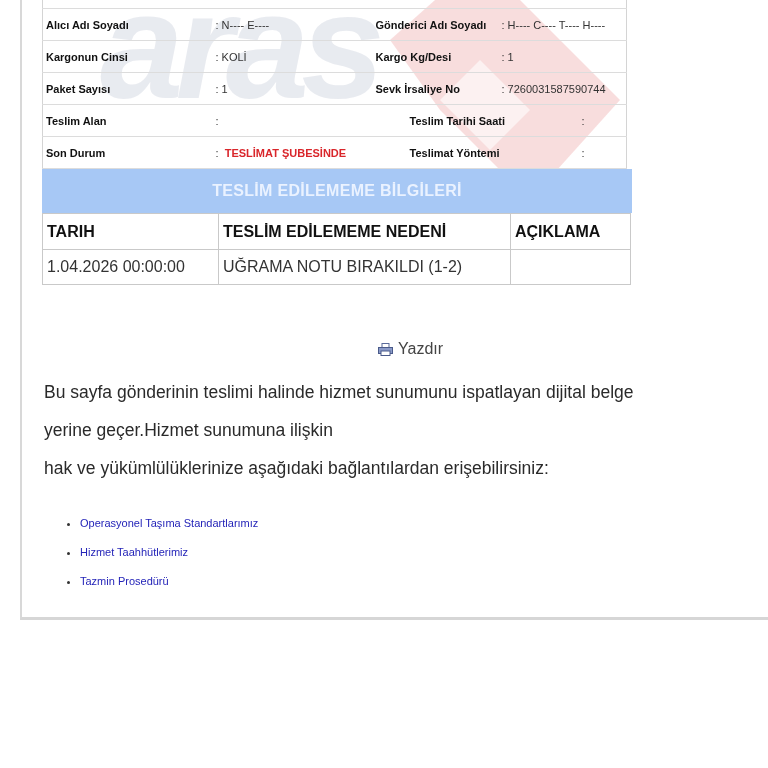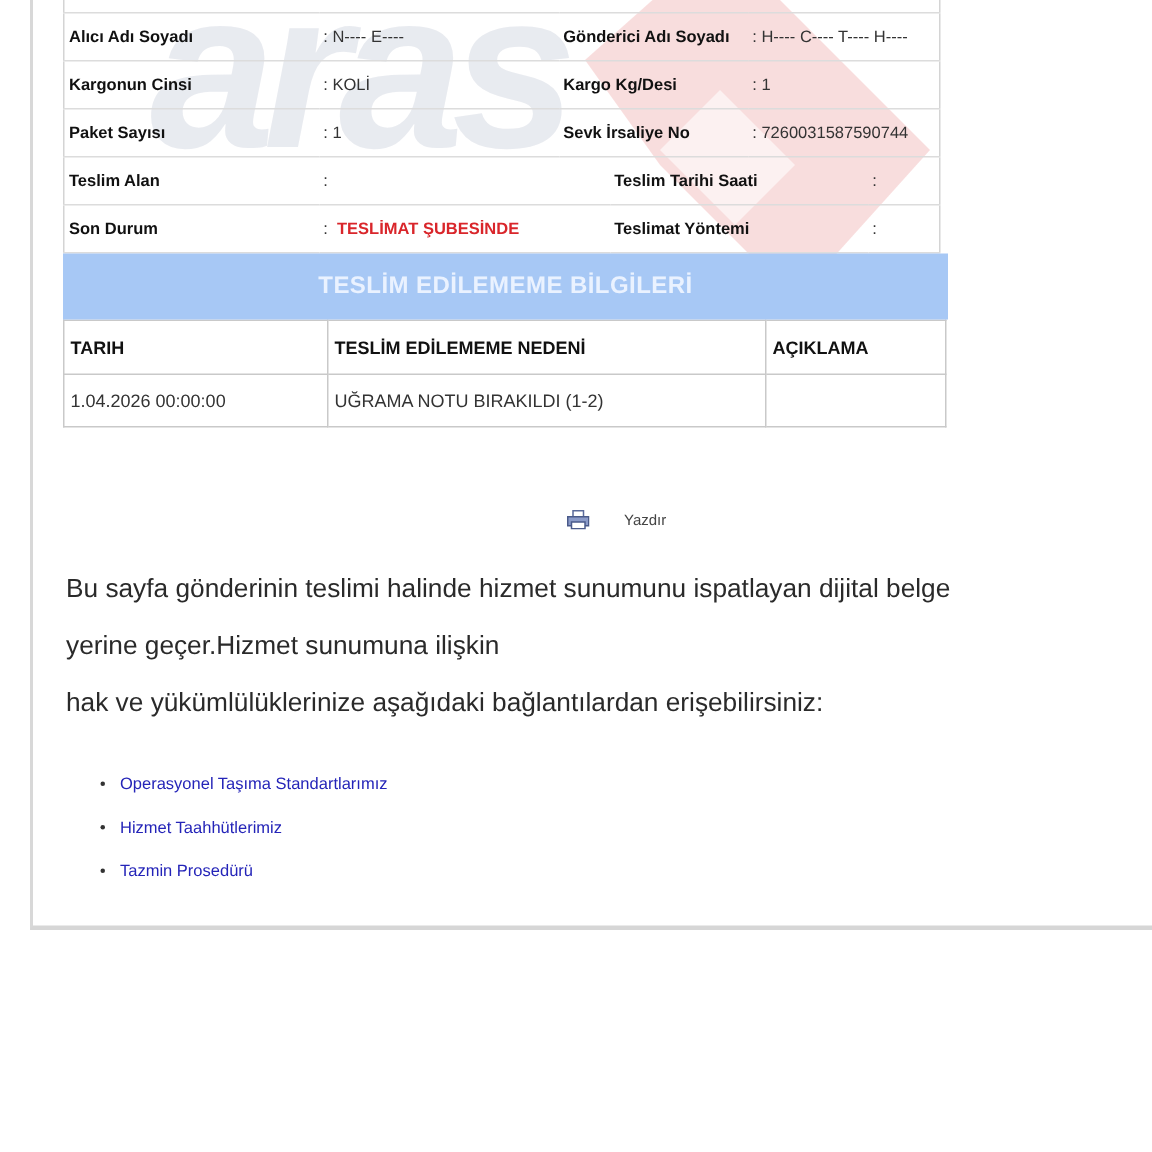--- a/index.html
+++ b/index.html
@@ -24,27 +24,27 @@
     .kv-table .top-row td { height: 8px; }
 
     .section-header { width: 590px; height: 44px; background: #a7c8f5;
                       color: #eaf2ff; font-weight: bold; font-size: 16px;
                       text-align: center; line-height: 44px; letter-spacing: 0.3px;
                       position: relative; z-index: 1; }
 
     .status-red { color: #d9262b; font-weight: bold; }
 
     .grid-table { width: 588px; border-collapse: collapse; table-layout: fixed; }
-    .grid-table th, .grid-table td { border: 1px solid #c9c9c9; font-size: 12px; padding: 0 4px;
+    .grid-table th, .grid-table td { border: 1px solid #c9c9c9; font-size: 16px; padding: 0 4px;
                    text-align: left; white-space: nowrap; }
     .grid-table th { height: 35px; font-weight: bold; color: #111; }
     .grid-table td { height: 34px; color: #333; }
 
-    .print-link { position: absolute; left: 378px; top: 340px; font-size: 10px; color: #444;
-                  display: flex; align-items: flex-end; gap: 23px; cursor: pointer; }
+    .print-link { position: absolute; left: 378px; top: 340px; font-size: 16px; color: #444;
+                  display: flex; align-items: center; gap: 5px; cursor: pointer; }
 
     .notice { position: absolute; left: 44px; top: 373px; width: 700px; font-size: 17.5px;
               color: #2a2a2a; line-height: 38px; }
     .notice p { margin: 0; }
 
     .links { position: absolute; left: 62px; top: 509px; margin: 0; padding-left: 18px;
              font-size: 11px; line-height: 29px; color: #333; }
     .links li::marker { color: #333; }
     .links a { color: #2424b8; text-decoration: none; }
   </style>

